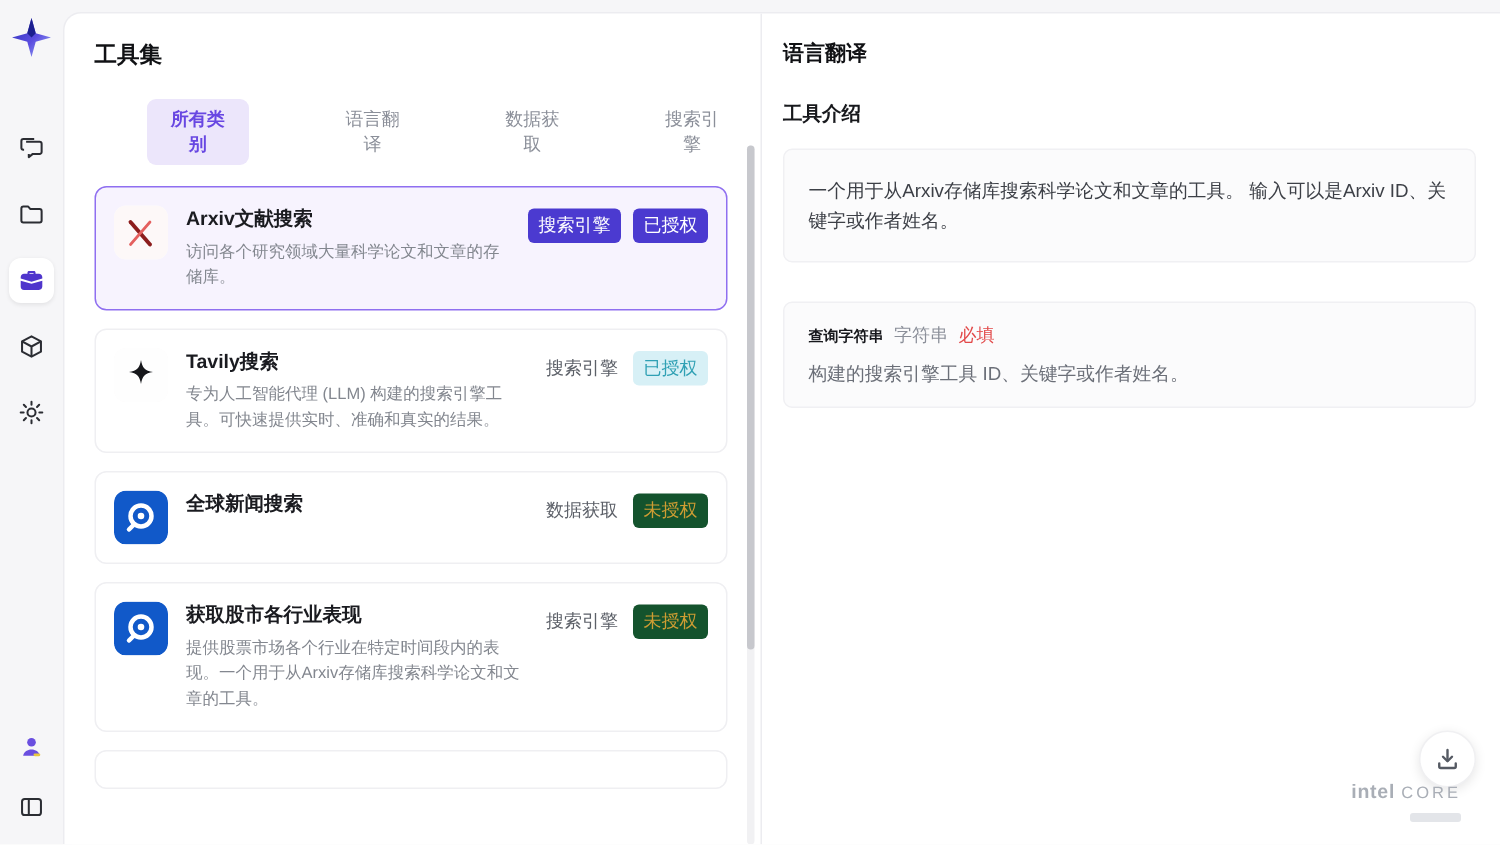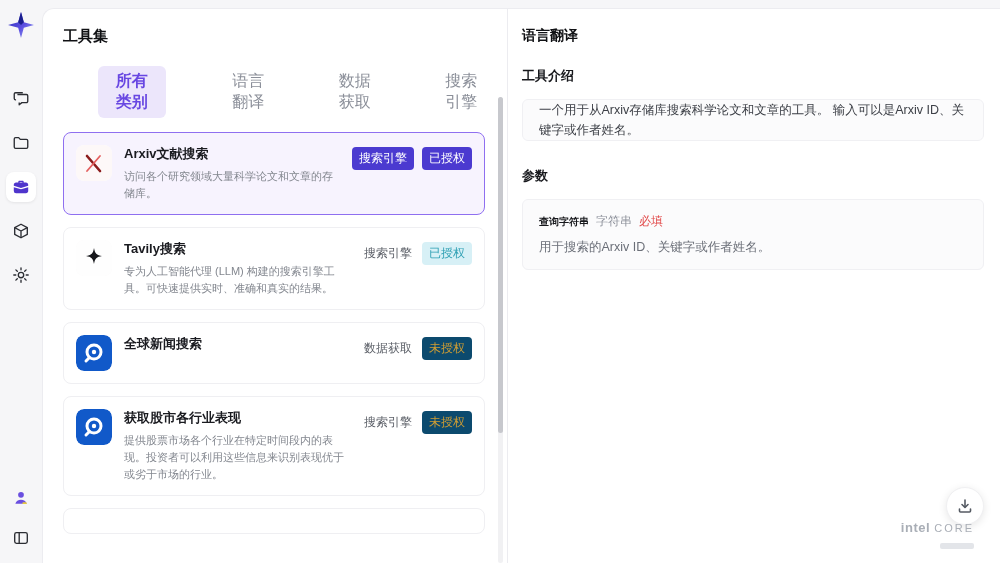--- a/index.html
+++ b/index.html
@@ -21,47 +21,47 @@
 
   
   .shell { flex:1; display:flex; background:#fff; margin-top:8px; border-top-left-radius:12px;
     border-left:1px solid #ececf0; border-top:1px solid #ececf0; overflow:hidden; }
 
   
   .list-panel { width:465px; flex:0 0 465px; border-right:1px solid #ececf0; position:relative;
     padding:18px 22px 0 20px; overflow:hidden; }
   .panel-title { font-size:15px; font-weight:bold; color:#101114; }
   .tabs { display:flex; gap:26px; align-items:center; margin:20px 0 14px 2px; }
-  .tab { font-size:16px; color:#8b8f99; background:transparent; border:none; cursor:pointer; padding:5px 0; border-radius:6px;margin-left:33px; }
+  .tab { font-size:12px; color:#8b8f99; background:transparent; border:none; cursor:pointer; padding:5px 0; border-radius:6px;margin-left:33px; }
   .tab.tab-active { color:#6847e2; background:#ece6fb; padding:5px 10px; font-weight:bold; }
 
   .tool-list { display:flex; flex-direction:column; gap:12px; }
   .tool-card { display:flex; align-items:flex-start; gap:12px; padding:12px 12px; background:#fff;
     border:1px solid #efeff2; border-radius:8px; cursor:pointer; }
   .tool-card.selected { background:#f7f3fe; border:1px solid #8f6ff0; }
   .tool-icon { width:36px; height:36px; border-radius:8px; flex:0 0 36px; display:flex; align-items:center;
     justify-content:center; background:#fdfbfb; overflow:hidden; }
   .tool-mid { flex:1; min-width:0; }
   .tool-name { font-size:13px; font-weight:bold; color:#1a1b20; margin-bottom:5px; }
   .tool-desc { font-size:11px; line-height:1.55; color:#83878f; }
   .tool-badges { display:flex; gap:8px; flex:0 0 auto; padding-top:2px; align-items:center; }
   .badge { font-size:12px; border-radius:4px; padding:3px 7px; white-space:nowrap; }
   .badge-solid { background:#4b3ad0; color:#fff; }
   .badge-plain { background:transparent; color:#5c6068; padding:3px 2px; }
   .badge-teal { background:#d7f0f6; color:#2fa0b4; }
-  .badge-yellow { background:#0c4a6e; color:#cf9d33; }
+  .badge-yellow { background:#14532d; color:#cf9d33; }
 
   .scrollbar { position:absolute; top:88px; right:4px; width:5px; bottom:0; background:#f1f1f3; border-radius:3px; }
   .scrollbar .thumb { position:absolute; top:0; left:0; width:5px; height:72%; background:#c7c8cd; border-radius:3px; }
 
   
   .detail-panel { flex:1; padding:18px 16px 0 14px; position:relative; }
   .detail-title { font-size:14px; font-weight:bold; color:#101114; margin-bottom:22px; }
   .section-h { font-size:13px; font-weight:bold; color:#17181c; margin-bottom:14px; }
-  .info-card { background:#fbfbfc; border:1px solid #f0f0f3; border-radius:6px; padding:0 16px;
+  .info-card { background:#fbfbfc; border:1px solid #f0f0f3; border-radius:6px; padding:17px 16px;
     font-size:12.5px; color:#3d4047; line-height:1.6; margin-bottom:26px; }
   .param-card { background:#fbfbfc; border:1px solid #f0f0f3; border-radius:6px; padding:13px 16px; }
   .param-head { display:flex; align-items:baseline; gap:7px; margin-bottom:9px; }
   .param-name { font-size:10px; font-weight:bold; color:#17181c; }
   .param-type { font-size:12px; color:#8b8f99; }
   .param-required { font-size:12px; color:#e24a4a; }
   .param-desc { font-size:12.5px; color:#6b6f78; }
 
   
   .fab { position:absolute; right:16px; bottom:38px; width:38px; height:38px; border-radius:50%;
@@ -219,21 +219,21 @@
     <div class="tool-icon">
               <svg viewBox="0 0 36 36">
                 <rect width="36" height="36" rx="8" fill="#1159c9"></rect>
                 <circle cx="18" cy="17" r="7" fill="none" stroke="#fff" stroke-width="3"></circle>
                 <circle cx="18" cy="17" r="2.2" fill="#fff"></circle>
                 <path d="M13.5 22.5 10 26" stroke="#fff" stroke-width="3" stroke-linecap="round"></path>
               </svg>
             </div>
     <div class="tool-mid">
       <div class="tool-name">获取股市各行业表现</div>
-      <div class="tool-desc">提供股票市场各个行业在特定时间段内的表现。投资者可以利用这些信息来识别表现优于或劣于市场的行业。</div>
+      <div class="tool-desc">提供股票市场各个行业在特定时间段内的表现。一个用于从Arxiv存储库搜索科学论文和文章的工具。</div>
     </div>
     <div class="tool-badges">
       <span class="badge badge-plain">搜索引擎</span>
       <span class="badge badge-yellow">未授权</span>
     </div>
   </div>
           <div class="tool-card">
     
     
     
@@ -241,29 +241,28 @@
         </div>
       <div class="scrollbar">
           <div class="thumb"></div>
         </div>
     </div>
 
     <div class="detail-panel">
       <div class="detail-title">语言翻译</div>
       <div class="section-h">工具介绍</div>
       <div class="info-card">一个用于从Arxiv存储库搜索科学论文和文章的工具。 输入可以是Arxiv ID、关键字或作者姓名。</div>
-      <div class="section-h">参数</div>
       <div>
           <div class="param-card">
     <div class="param-head">
       <span class="param-name">查询字符串</span>
       <span class="param-type">字符串</span>
       <span class="param-required">必填</span>
     </div>
-    <div class="param-desc">用于搜索的Arxiv ID、关键字或作者姓名。</div>
+    <div class="param-desc">构建的搜索引擎工具 ID、关键字或作者姓名。</div>
   </div>
         </div>
     </div>
 
   </div>
 
   <button class="fab">
     <svg viewBox="0 0 16 16" fill="none" stroke="currentColor" stroke-width="1.6" stroke-linecap="round" stroke-linejoin="round">
       <path d="M8 2v7"></path>
         <path d="M5 6.5 8 9.5 11 6.5"></path>

